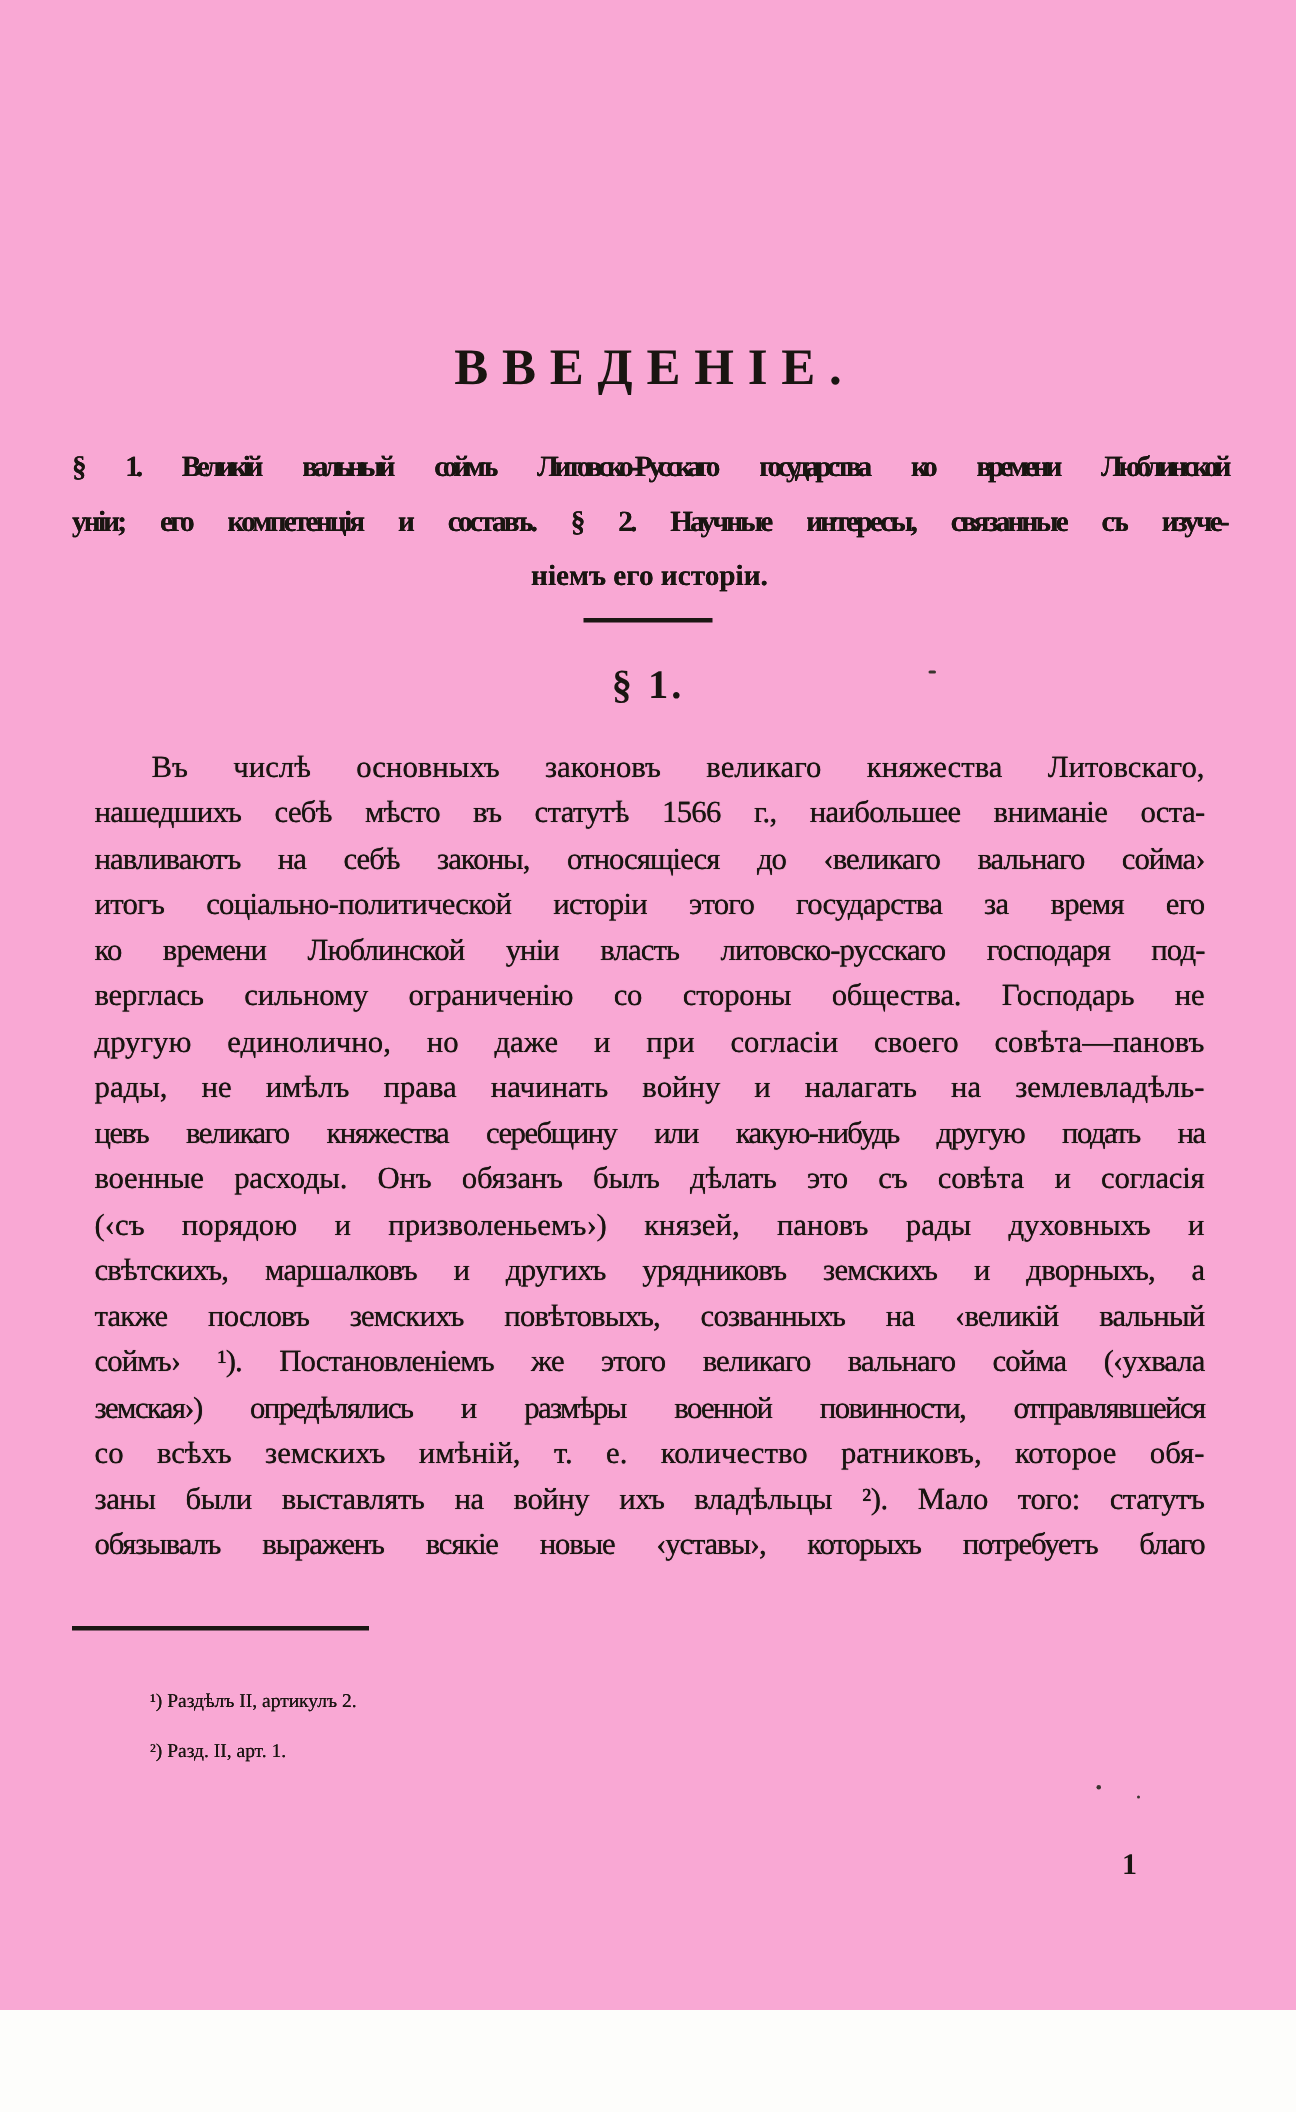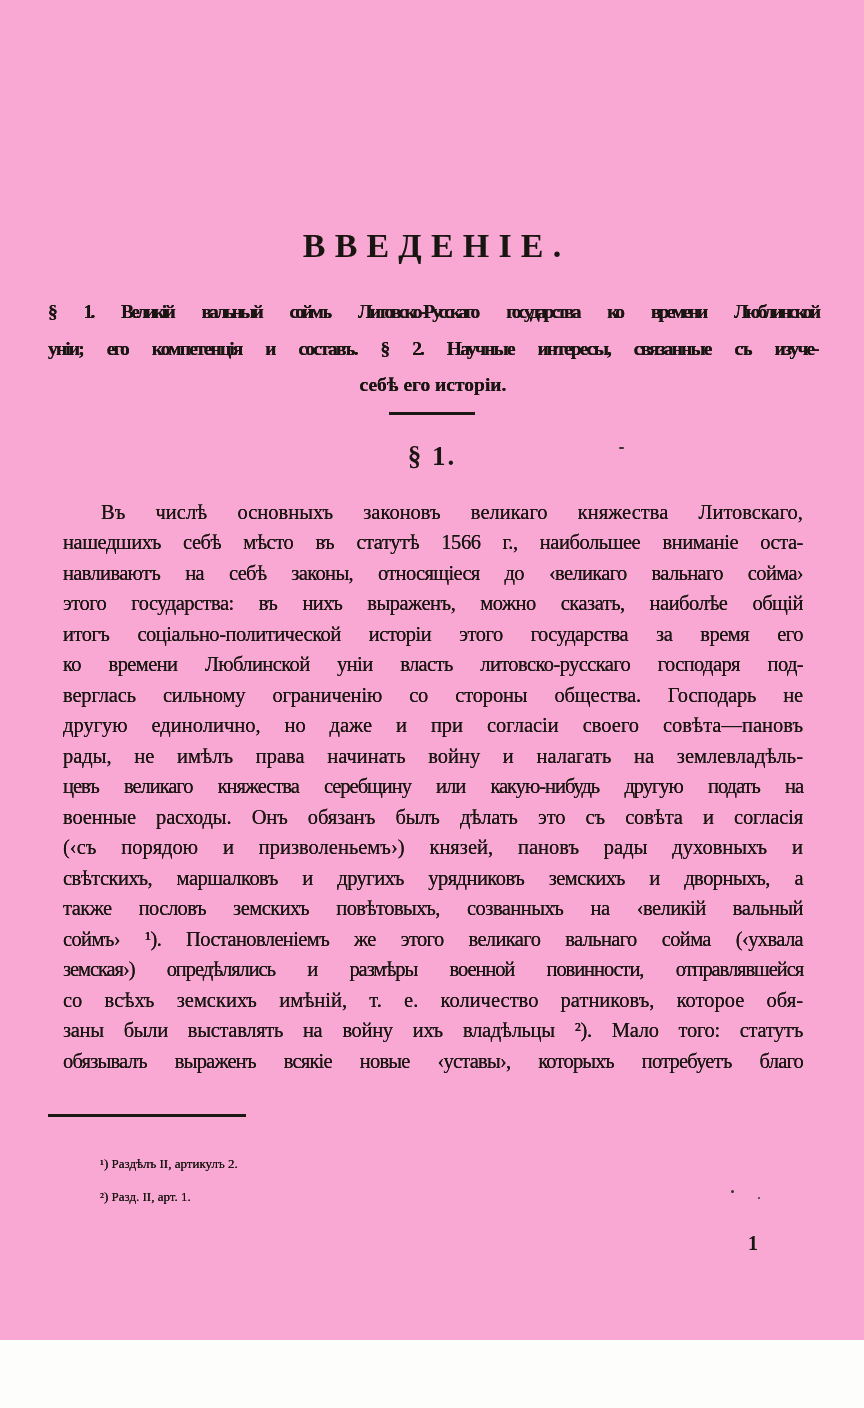--- a/index.html
+++ b/index.html
@@ -101,32 +101,31 @@
 </head>
 <body>
 
 <div class="page">
 
   <h1 class="page-title">ВВЕДЕНІЕ.</h1>
 
   <div class="summary">
       <div class="fit" style="letter-spacing: -2.86818px;">§ 1. Великій вальный соймъ Литовско-Русскаго государства ко времени Люблинской</div>
       <div class="fit" style="letter-spacing: -1.8473px;">уніи; его компетенція и составъ. § 2. Научные интересы, связанные съ изуче-</div>
-      <div class="fit" style="">себѣ его исторіи.</div>
+      <div class="fit" style="">ніемъ его исторіи.</div>
     </div>
 
   <div class="center-rule"></div>
 
   <div class="section-heading">§ 1.</div>
 
   <div class="body-lines">
       <div class="fit" style="">Въ числѣ основныхъ законовъ великаго княжества Литовскаго,</div>
       <div class="fit" style="letter-spacing: -0.45px;">нашедшихъ себѣ мѣсто въ статутѣ 1566 г., наибольшее вниманіе оста-</div>
       <div class="fit" style="letter-spacing: -0.656061px;">навливаютъ на себѣ законы, относящіеся до ‹великаго вальнаго сойма›</div>
-      <div class="fit" style="letter-spacing: -0.511538px;">этого государства: въ нихъ выраженъ, можно сказать, наиболѣе общій</div>
       <div class="fit" style="letter-spacing: -0.489394px;">итогъ соціально-политической исторіи этого государства за время его</div>
       <div class="fit" style="letter-spacing: -0.603846px;">ко времени Люблинской уніи власть литовско-русскаго господаря под-</div>
       <div class="fit" style="letter-spacing: -0.146774px;">верглась сильному ограниченію со стороны общества. Господарь не</div>
       <div class="fit" style="">другую единолично, но даже и при согласіи своего совѣта—пановъ</div>
       <div class="fit" style="">рады, не имѣлъ права начинать войну и налагать на землевладѣль-</div>
       <div class="fit" style="letter-spacing: -1.03485px;">цевъ великаго княжества серебщину или какую-нибудь другую подать на</div>
       <div class="fit" style="letter-spacing: -0.159375px;">военные расходы. Онъ обязанъ былъ дѣлать это съ совѣта и согласія</div>
       <div class="fit" style="">(‹съ порядою и призволеньемъ›) князей, пановъ рады духовныхъ и</div>
       <div class="fit" style="letter-spacing: -0.51875px;">свѣтскихъ, маршалковъ и другихъ урядниковъ земскихъ и дворныхъ, а</div>
       <div class="fit" style="letter-spacing: -0.534375px;">также пословъ земскихъ повѣтовыхъ, созванныхъ на ‹великій вальный</div>

